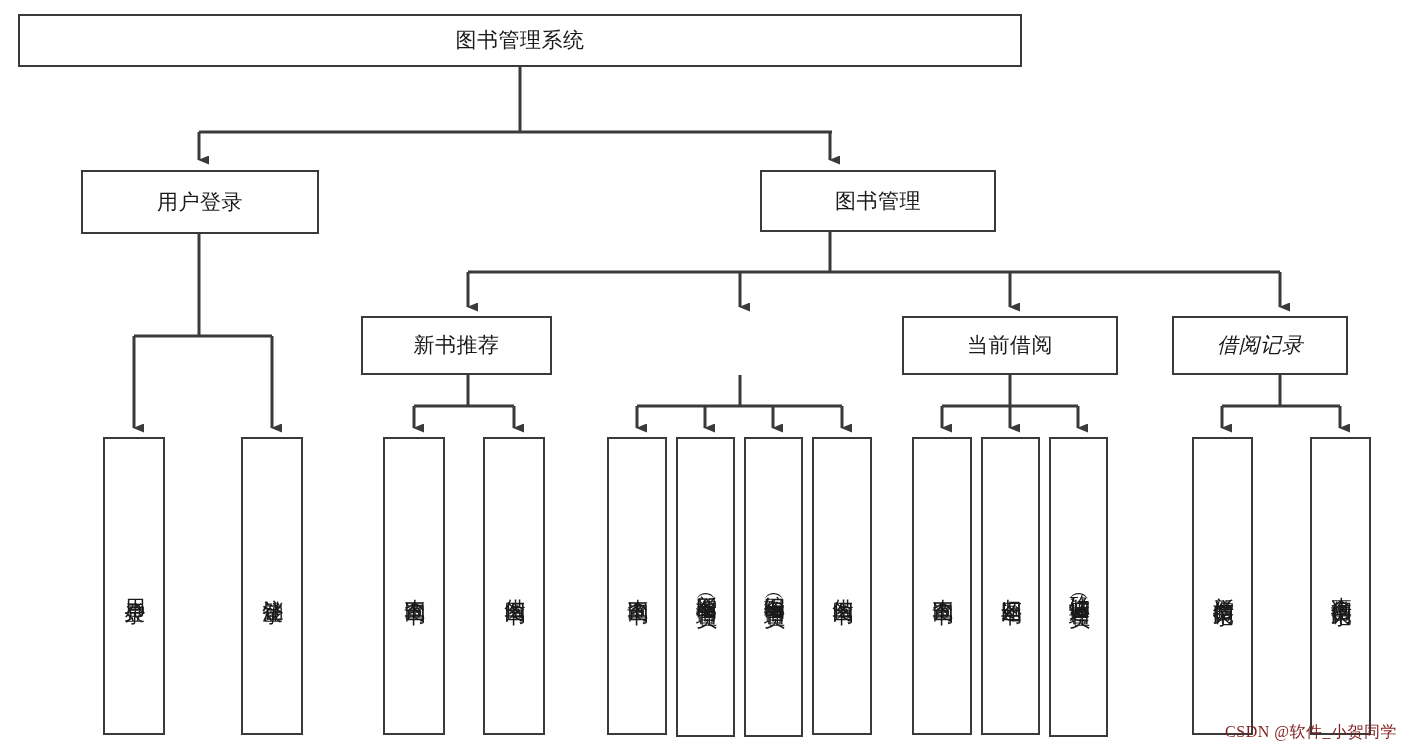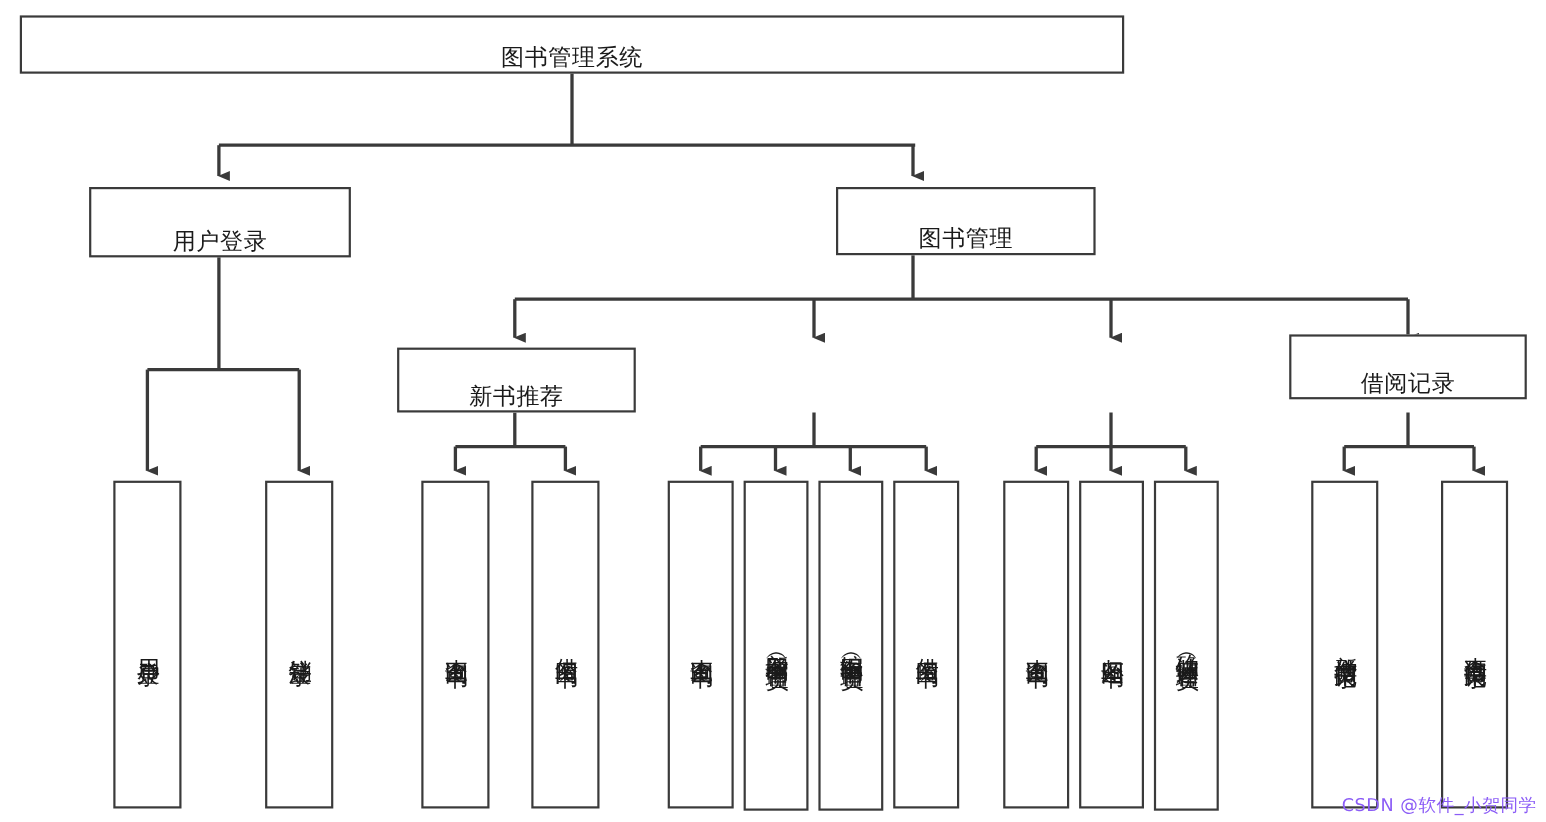--- a/index.html
+++ b/index.html
@@ -27,21 +27,21 @@
     width: 1405px;
     height: 747px;
     display: block;
   }
   .node {
     position: absolute;
     box-sizing: border-box;
     background: #ffffff;
     border: 2px solid #3a3a3a;
     display: flex;
-    align-items: flex-end;
+    align-items: center;
     justify-content: center;
     color: #1a1a1a;
   }
   .node .label {
     display: block;
     text-align: center;
     line-height: 1.18;
     letter-spacing: 0.5px;
     white-space: nowrap;
   }
@@ -58,24 +58,25 @@
     font-size: 21px;
     line-height: 1.14;
     letter-spacing: 2px;
     white-space: nowrap;
   }
   .watermark {
     position: absolute;
     right: 8px;
     bottom: 4px;
     font-size: 16px;
-    color: #8b5cf6;
+    color: #7f1d1d;
     letter-spacing: 0.5px;
     white-space: nowrap;
     pointer-events: none;
+    font-family: Liberation Serif, serif;
   }
 </style>
 </head>
 <body>
 
 <div id="diagram-root">
 
   <svg id="edges" viewBox="0 0 1405 747" xmlns="http://www.w3.org/2000/svg">
     <defs>
       <marker id="arrow" markerWidth="9" markerHeight="11" refX="4.5" refY="10" orient="auto" markerUnits="userSpaceOnUse">
@@ -130,24 +131,27 @@
     <span class="label">图书管理系统</span>
   </div>
 
   <div class="node horizontal" style="left:81px; top:170px; width:238px; height:64px;">
     <span class="label">用户登录</span>
   </div>
   <div class="node horizontal" style="left:712px; top:170px; width:236px; height:62px;margin-left:48px;">
     <span class="label">图书管理</span>
   </div>
 
-  <div class="node horizontal" style="left:361px; top:316px; width:217px; height:59px;">
+  <div class="node horizontal" style="left:361px; top:316px; width:191px; height:59px;">
     <span class="label">新书推荐</span>
   </div>
-  <div class="node horizontal" style="left:1172px; top:304px; width:216px; height:59px;">
+  <div class="node horizontal" style="left:902px; top:316px; width:216px; height:59px;">
+    <span class="label">当前借阅</span>
+  </div>
+  <div class="node horizontal" style="left:1172px; top:316px; width:176px; height:59px;font-style:italic;">
     <span class="label">借阅记录</span>
   </div>
 
   <div class="node vertical" style="left:103px; top:437px; width:62px; height:298px;">
     <span class="label">用户登录</span>
   </div>
   <div class="node vertical" style="left:241px; top:437px; width:62px; height:298px;">
     <span class="label">注销登录</span>
   </div>
 

